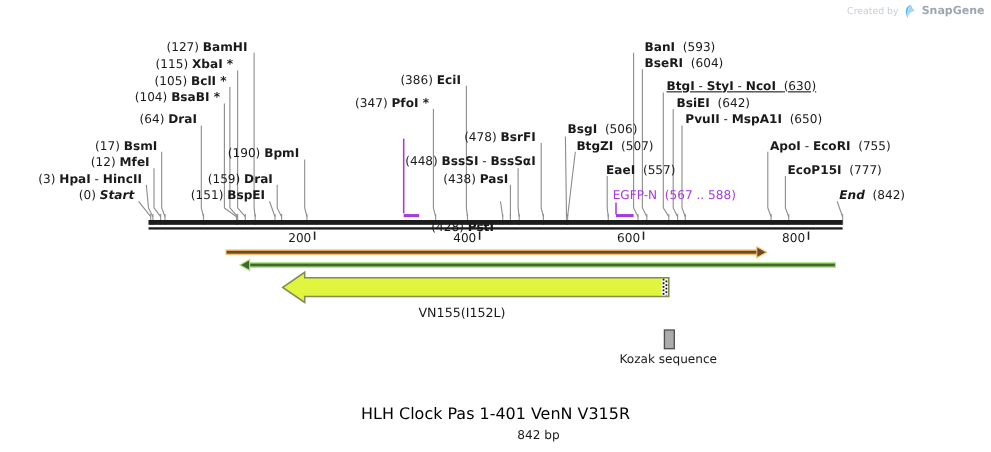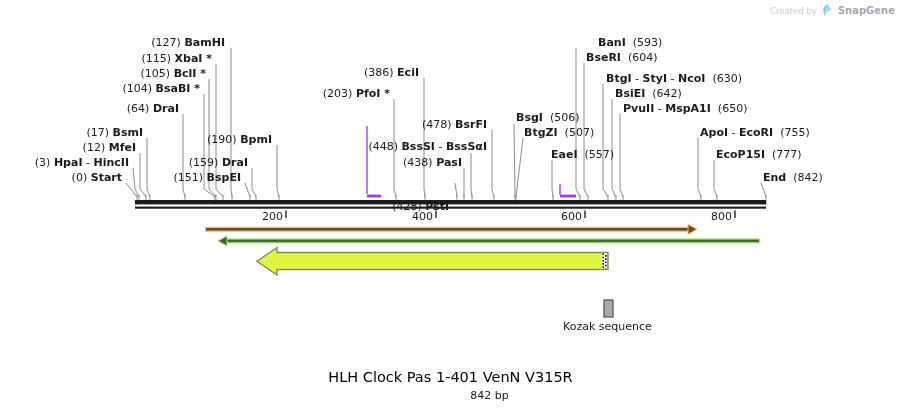--- a/index.html
+++ b/index.html
@@ -6,21 +6,21 @@
   .canvas{position:relative;width:901px;height:411px;background:#ffffff;overflow:hidden;
           font-family:"DejaVu Sans",sans-serif;}
   #map-svg{position:absolute;left:0;top:0;}
   #labels{position:absolute;left:0;top:0;width:901px;height:411px;}
   .site-label{position:absolute;font-size:11px;line-height:15px;height:15px;color:#1a1a1a;
               white-space:nowrap;}
   .site-label b{font-weight:bold;}
   .site-label .pos{font-weight:normal;}
   .site-label .sep{font-weight:normal;}
   .site-label.purple{color:#a43be2;}
-  .it{}
+  .it{font-style:italic;}
   .ruler-num{position:absolute;font-size:11px;line-height:12px;color:#1a1a1a;white-space:nowrap;}
   .feature-label{position:absolute;left:330px;width:180px;top:277px;text-align:center;
                  font-size:11.5px;color:#1a1a1a;}
   .kozak-label{position:absolute;left:530px;width:155px;top:320px;text-align:center;
                font-size:11px;color:#1a1a1a;}
   .title{position:absolute;left:0;width:901px;top:369px;text-align:center;
          font-size:14.5px;font-weight:normal;color:#000;}
   .subtitle{position:absolute;left:0;width:901px;top:389px;text-align:center;
             font-size:11px;color:#1a1a1a;margin-left:39px;}
   .credit{position:absolute;top:4px;right:6px;display:flex;align-items:center;gap:5px;}
@@ -137,36 +137,38 @@
       <div class="site-label" style="top: 65.5px; right: 695px;"><span class="pos">(105)</span>&nbsp;<b class="">BclI *</b></div>
       <div class="site-label" style="top: 80.5px; right: 701px;"><span class="pos">(104)</span>&nbsp;<b class="">BsaBI *</b></div>
       <div class="site-label" style="top: 100.5px; right: 722px;"><span class="pos">(64)</span>&nbsp;<b class="">DraI</b></div>
       <div class="site-label" style="top: 124.5px; right: 758px;"><span class="pos">(17)</span>&nbsp;<b class="">BsmI</b></div>
       <div class="site-label" style="top: 139.5px; right: 765px;"><span class="pos">(12)</span>&nbsp;<b class="">MfeI</b></div>
       <div class="site-label" style="top: 154.5px; right: 772px;"><span class="pos">(3)</span>&nbsp;<b class="">HpaI</b><span class="sep"> - </span><b class="">HincII</b></div>
       <div class="site-label" style="top: 169.5px; right: 779px;"><span class="pos">(0)</span>&nbsp;<b class="it">Start</b></div>
       <div class="site-label" style="top: 131.5px; right: 629px;"><span class="pos">(190)</span>&nbsp;<b class="">BpmI</b></div>
       <div class="site-label" style="top: 154.5px; right: 653px;"><span class="pos">(159)</span>&nbsp;<b class="">DraI</b></div>
       <div class="site-label" style="top: 169.5px; right: 660px;"><span class="pos">(151)</span>&nbsp;<b class="">BspEI</b></div>
-      <div class="site-label" style="top: 85.5px; right: 511px;"><span class="pos">(203)</span>&nbsp;<b class="">PfoI *</b></div>
+      <div class="site-label" style="top: 85.5px; right: 511px;"><span class="pos">(347)</span>&nbsp;<b class="">PfoI *</b></div>
       <div class="site-label" style="top: 64.5px; right: 482px;"><span class="pos">(386)</span>&nbsp;<b class="">EciI</b></div>
       <div class="site-label" style="top: 138.5px; right: 414px;"><span class="pos">(448)</span>&nbsp;<b class="">BssSI</b><span class="sep"> - </span><b class="">BssSαI</b></div>
       <div class="site-label" style="top: 154.5px; right: 439px;"><span class="pos">(438)</span>&nbsp;<b class="">PasI</b></div>
       <div class="site-label" style="top: 169.5px; right: 452px; margin-top: 29px;"><span class="pos">(428)</span>&nbsp;<b class="">PstI</b></div>
       <div class="site-label" style="top: 116.5px; right: 414px;"><span class="pos">(478)</span>&nbsp;<b class="">BsrFI</b></div>
       <div class="site-label" style="top: 109.5px; left: 516px;"><b class="">BsgI</b>&nbsp;&nbsp;<span class="pos">(506)</span></div>
       <div class="site-label" style="top: 124.5px; left: 524px;"><b class="">BtgZI</b>&nbsp;&nbsp;<span class="pos">(507)</span></div>
       <div class="site-label" style="top: 146.5px; left: 551px;"><b class="">EaeI</b>&nbsp;&nbsp;<span class="pos">(557)</span></div>
-      <div class="site-label" style="top: 34.5px; left: 598px;"><b class="">BanI</b>&nbsp;&nbsp;<span class="pos">(593)</span></div>
+      <div class="site-label purple" style="top: 169.5px; left: 557px;"><span class="">EGFP-N</span>&nbsp;&nbsp;<span class="pos">(567 .. 588)</span></div>
+      <div class="site-label" style="top: 34.5px; left: 586px;"><b class="">BanI</b>&nbsp;&nbsp;<span class="pos">(593)</span></div>
       <div class="site-label" style="top: 49.5px; left: 586px;"><b class="">BseRI</b>&nbsp;&nbsp;<span class="pos">(604)</span></div>
-      <div class="site-label" style="top: 70.5px; left: 606px;"><b class="">BtgI</b><span class="sep"> - </span><b class="">StyI</b><span class="sep"> - </span><b class="">NcoI</b>&nbsp;&nbsp;<span class="pos">(630)</span></div>
+      <div class="site-label" style="top: 70.5px; left: 606px; text-decoration: underline;"><b class="">BtgI</b><span class="sep"> - </span><b class="">StyI</b><span class="sep"> - </span><b class="">NcoI</b>&nbsp;&nbsp;<span class="pos">(630)</span></div>
       <div class="site-label" style="top: 85.5px; left: 615px;"><b class="">BsiEI</b>&nbsp;&nbsp;<span class="pos">(642)</span></div>
       <div class="site-label" style="top: 100.5px; left: 623px;"><b class="">PvuII</b><span class="sep"> - </span><b class="">MspA1I</b>&nbsp;&nbsp;<span class="pos">(650)</span></div>
       <div class="site-label" style="top: 124.5px; left: 700px;"><b class="">ApoI</b><span class="sep"> - </span><b class="">EcoRI</b>&nbsp;&nbsp;<span class="pos">(755)</span></div>
       <div class="site-label" style="top: 146.5px; left: 716px;"><b class="">EcoP15I</b>&nbsp;&nbsp;<span class="pos">(777)</span></div>
       <div class="site-label" style="top: 169.5px; left: 763px;"><b class="it">End</b>&nbsp;&nbsp;<span class="pos">(842)</span></div>
     </div>
 
+  <div class="feature-label">VN155(I152L)</div>
   <div class="kozak-label">Kozak sequence</div>
 
   <div class="title">HLH Clock Pas 1-401 VenN V315R</div>
   <div class="subtitle">842 bp</div>
 </div>
 
 </body></html>

